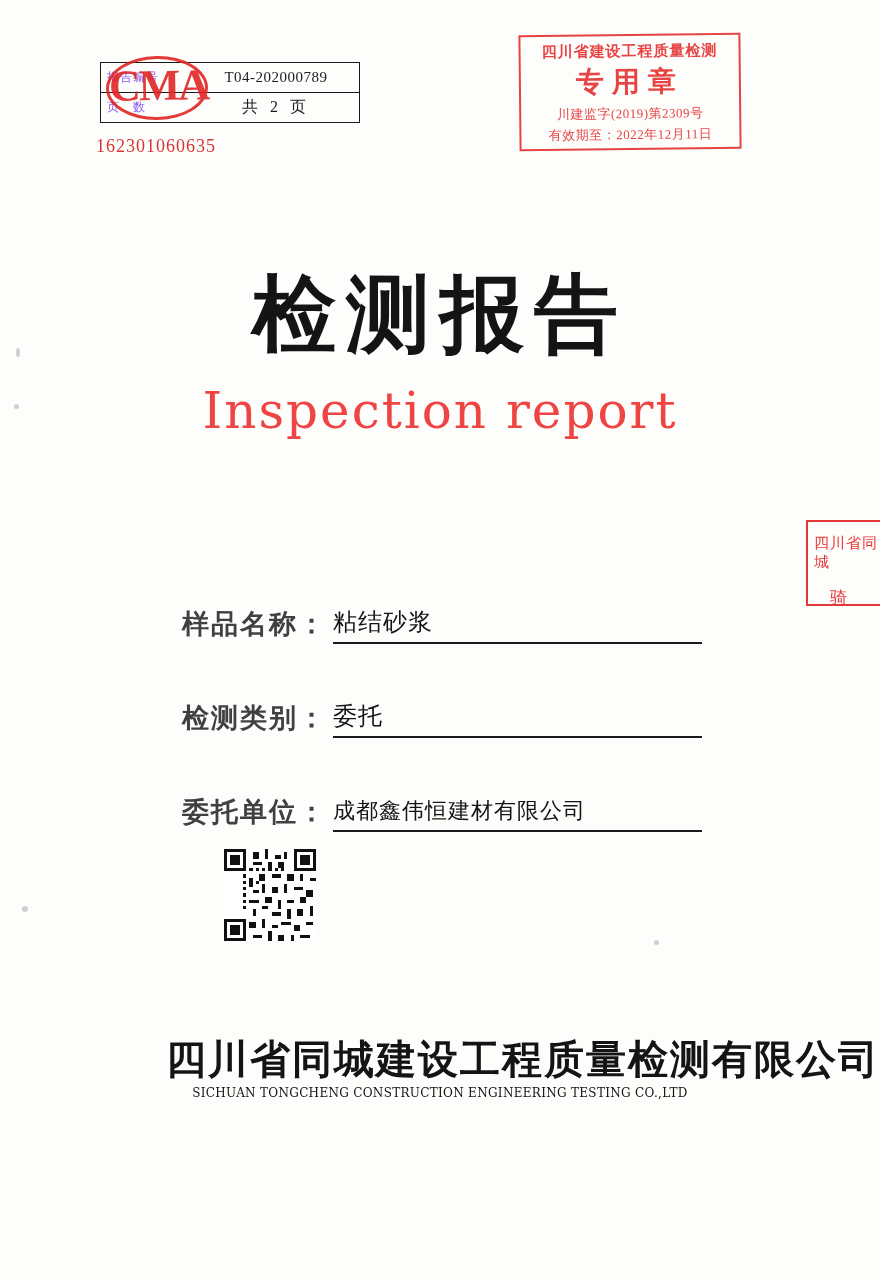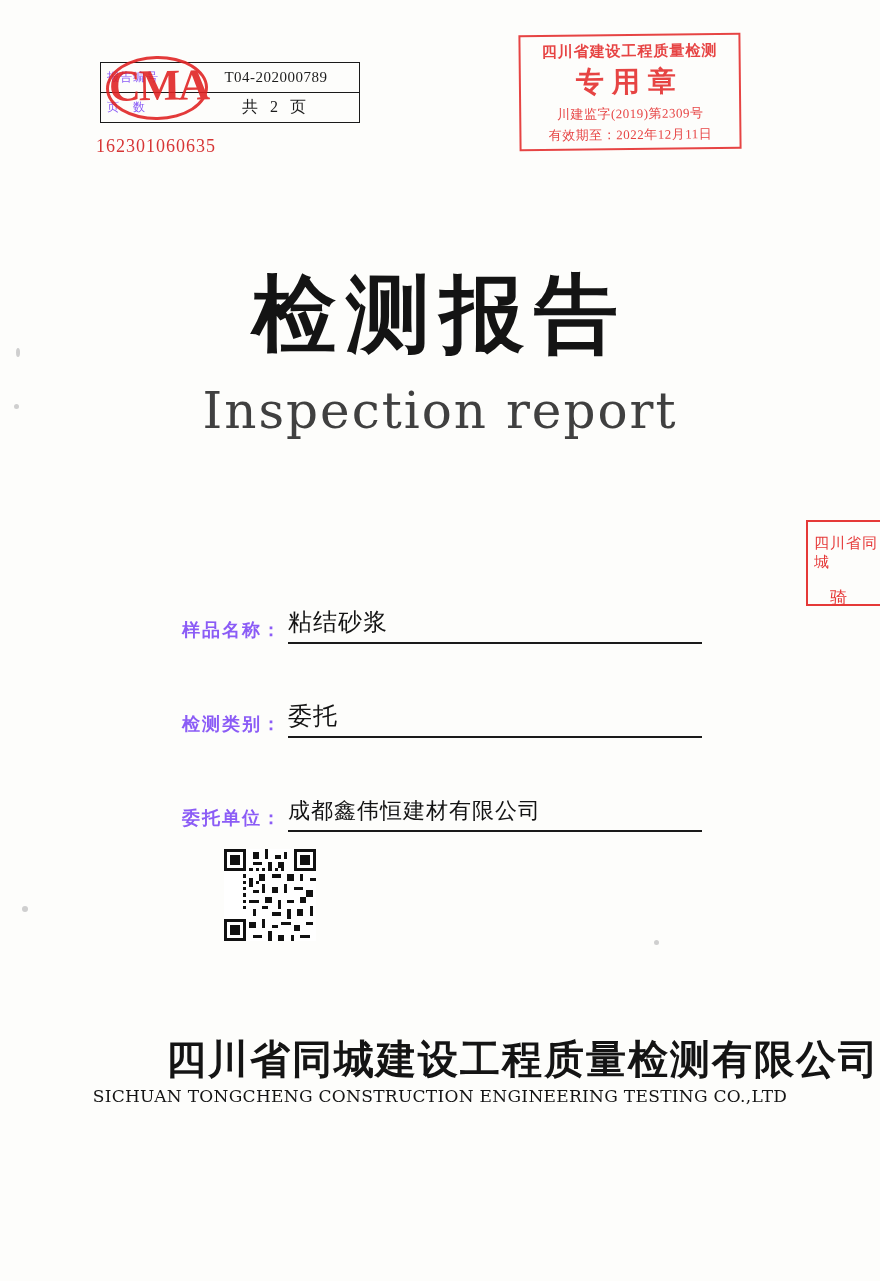--- a/index.html
+++ b/index.html
@@ -164,42 +164,42 @@
   }
   .title-en {
     position: absolute;
     left: 0;
     right: 0;
     top: 382px;
     text-align: center;
     font-family: "DejaVu Serif", serif;
     font-size: 50px;
     letter-spacing: 2px;
-    color: #404040;
+    color: #ef4444;
   }
 
   
   .fields {
     position: absolute;
     left: 182px;
     top: 600px;
     width: 520px;
   }
   .field-row {
     display: flex;
     align-items: flex-end;
     margin-bottom: 50px;
     height: 44px;
   }
   .field-label {
     font-family: "DejaVu Sans", sans-serif;
     font-weight: bold;
-    font-size: 18px;
+    font-size: 27px;
     letter-spacing: 2px;
-    color: #8b5cf6;
+    color: #404040;
     white-space: nowrap;
     padding-bottom: 2px;
   }
   .field-value {
     flex: 1;
     border-bottom: 2px solid #1a1a1a;
     text-align: left;
     font-family: "DejaVu Sans", sans-serif;
     font-size: 24px;
     letter-spacing: 1px;
@@ -233,21 +233,21 @@
     letter-spacing: 2px;
     color: #141414;
   }
   .company-en {
     position: absolute;
     left: 0;
     right: 0;
     top: 1086px;
     text-align: center;
     font-family: "DejaVu Serif", serif;
-    font-size: 17px;
+    font-size: 12px;
     letter-spacing: 0.3px;
     color: #141414;
   }
 
   
   .speck {
     position: absolute;
     background: #cfcfcf;
     border-radius: 50%;
   }

